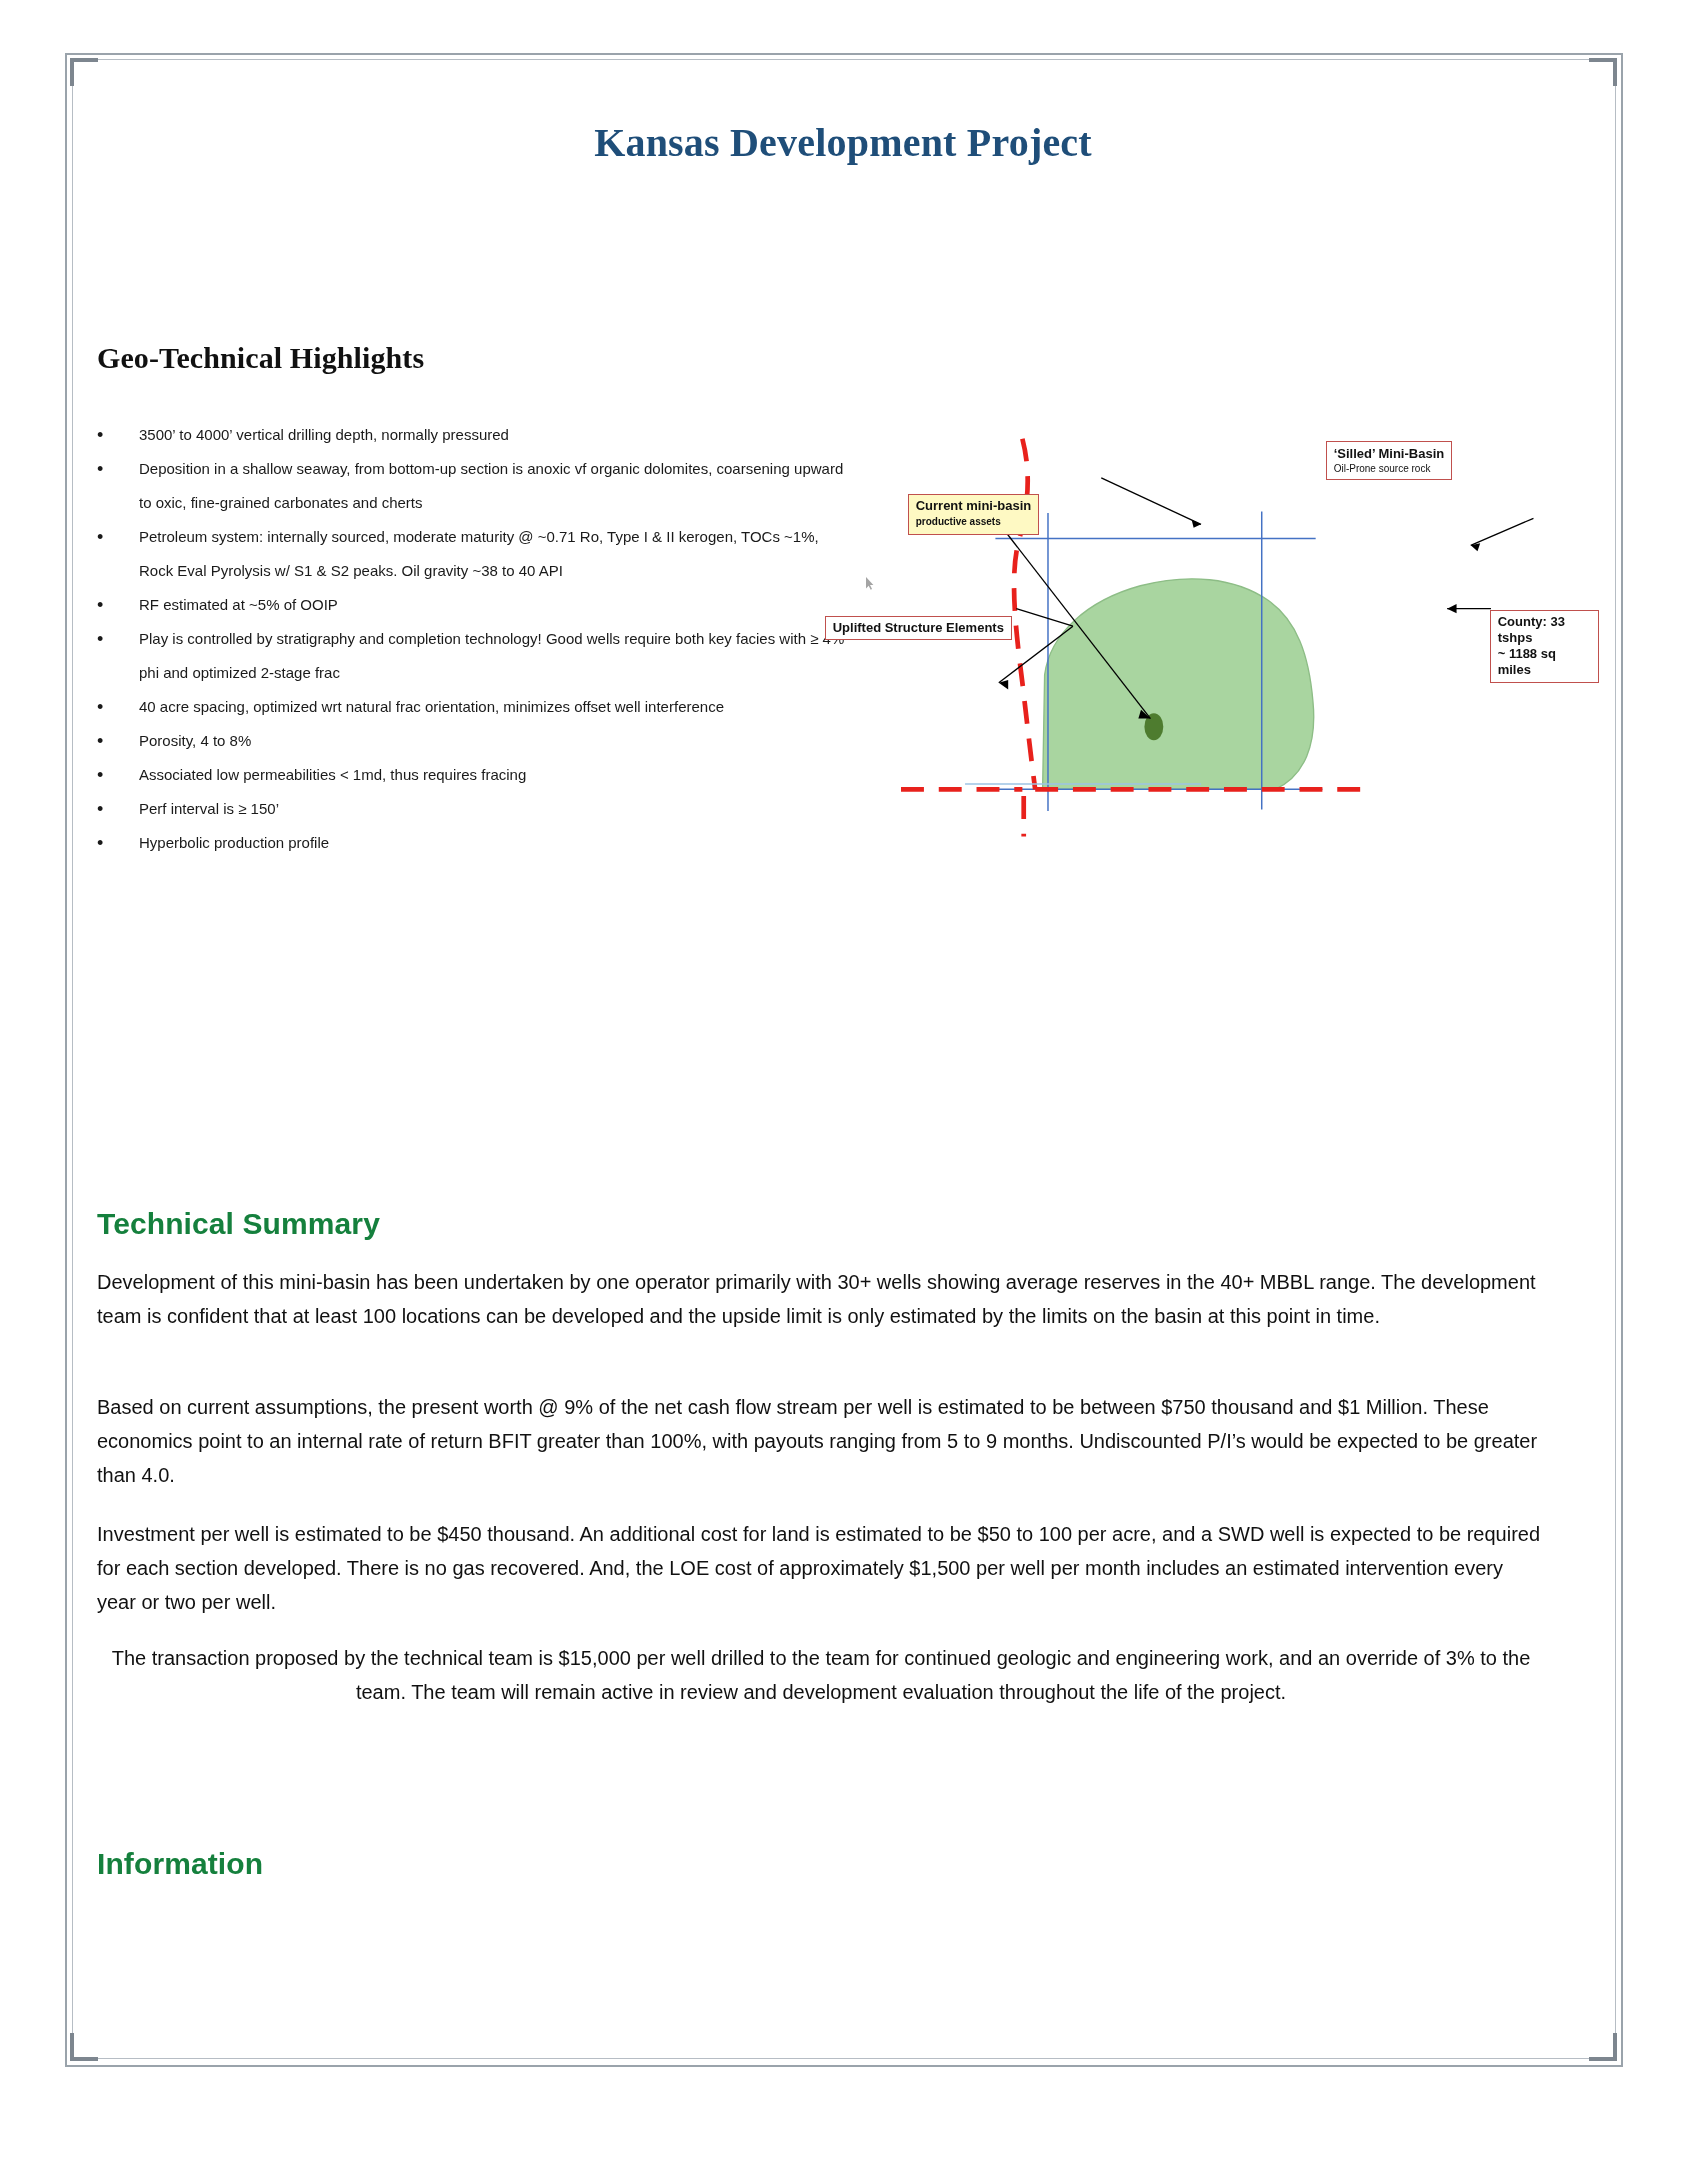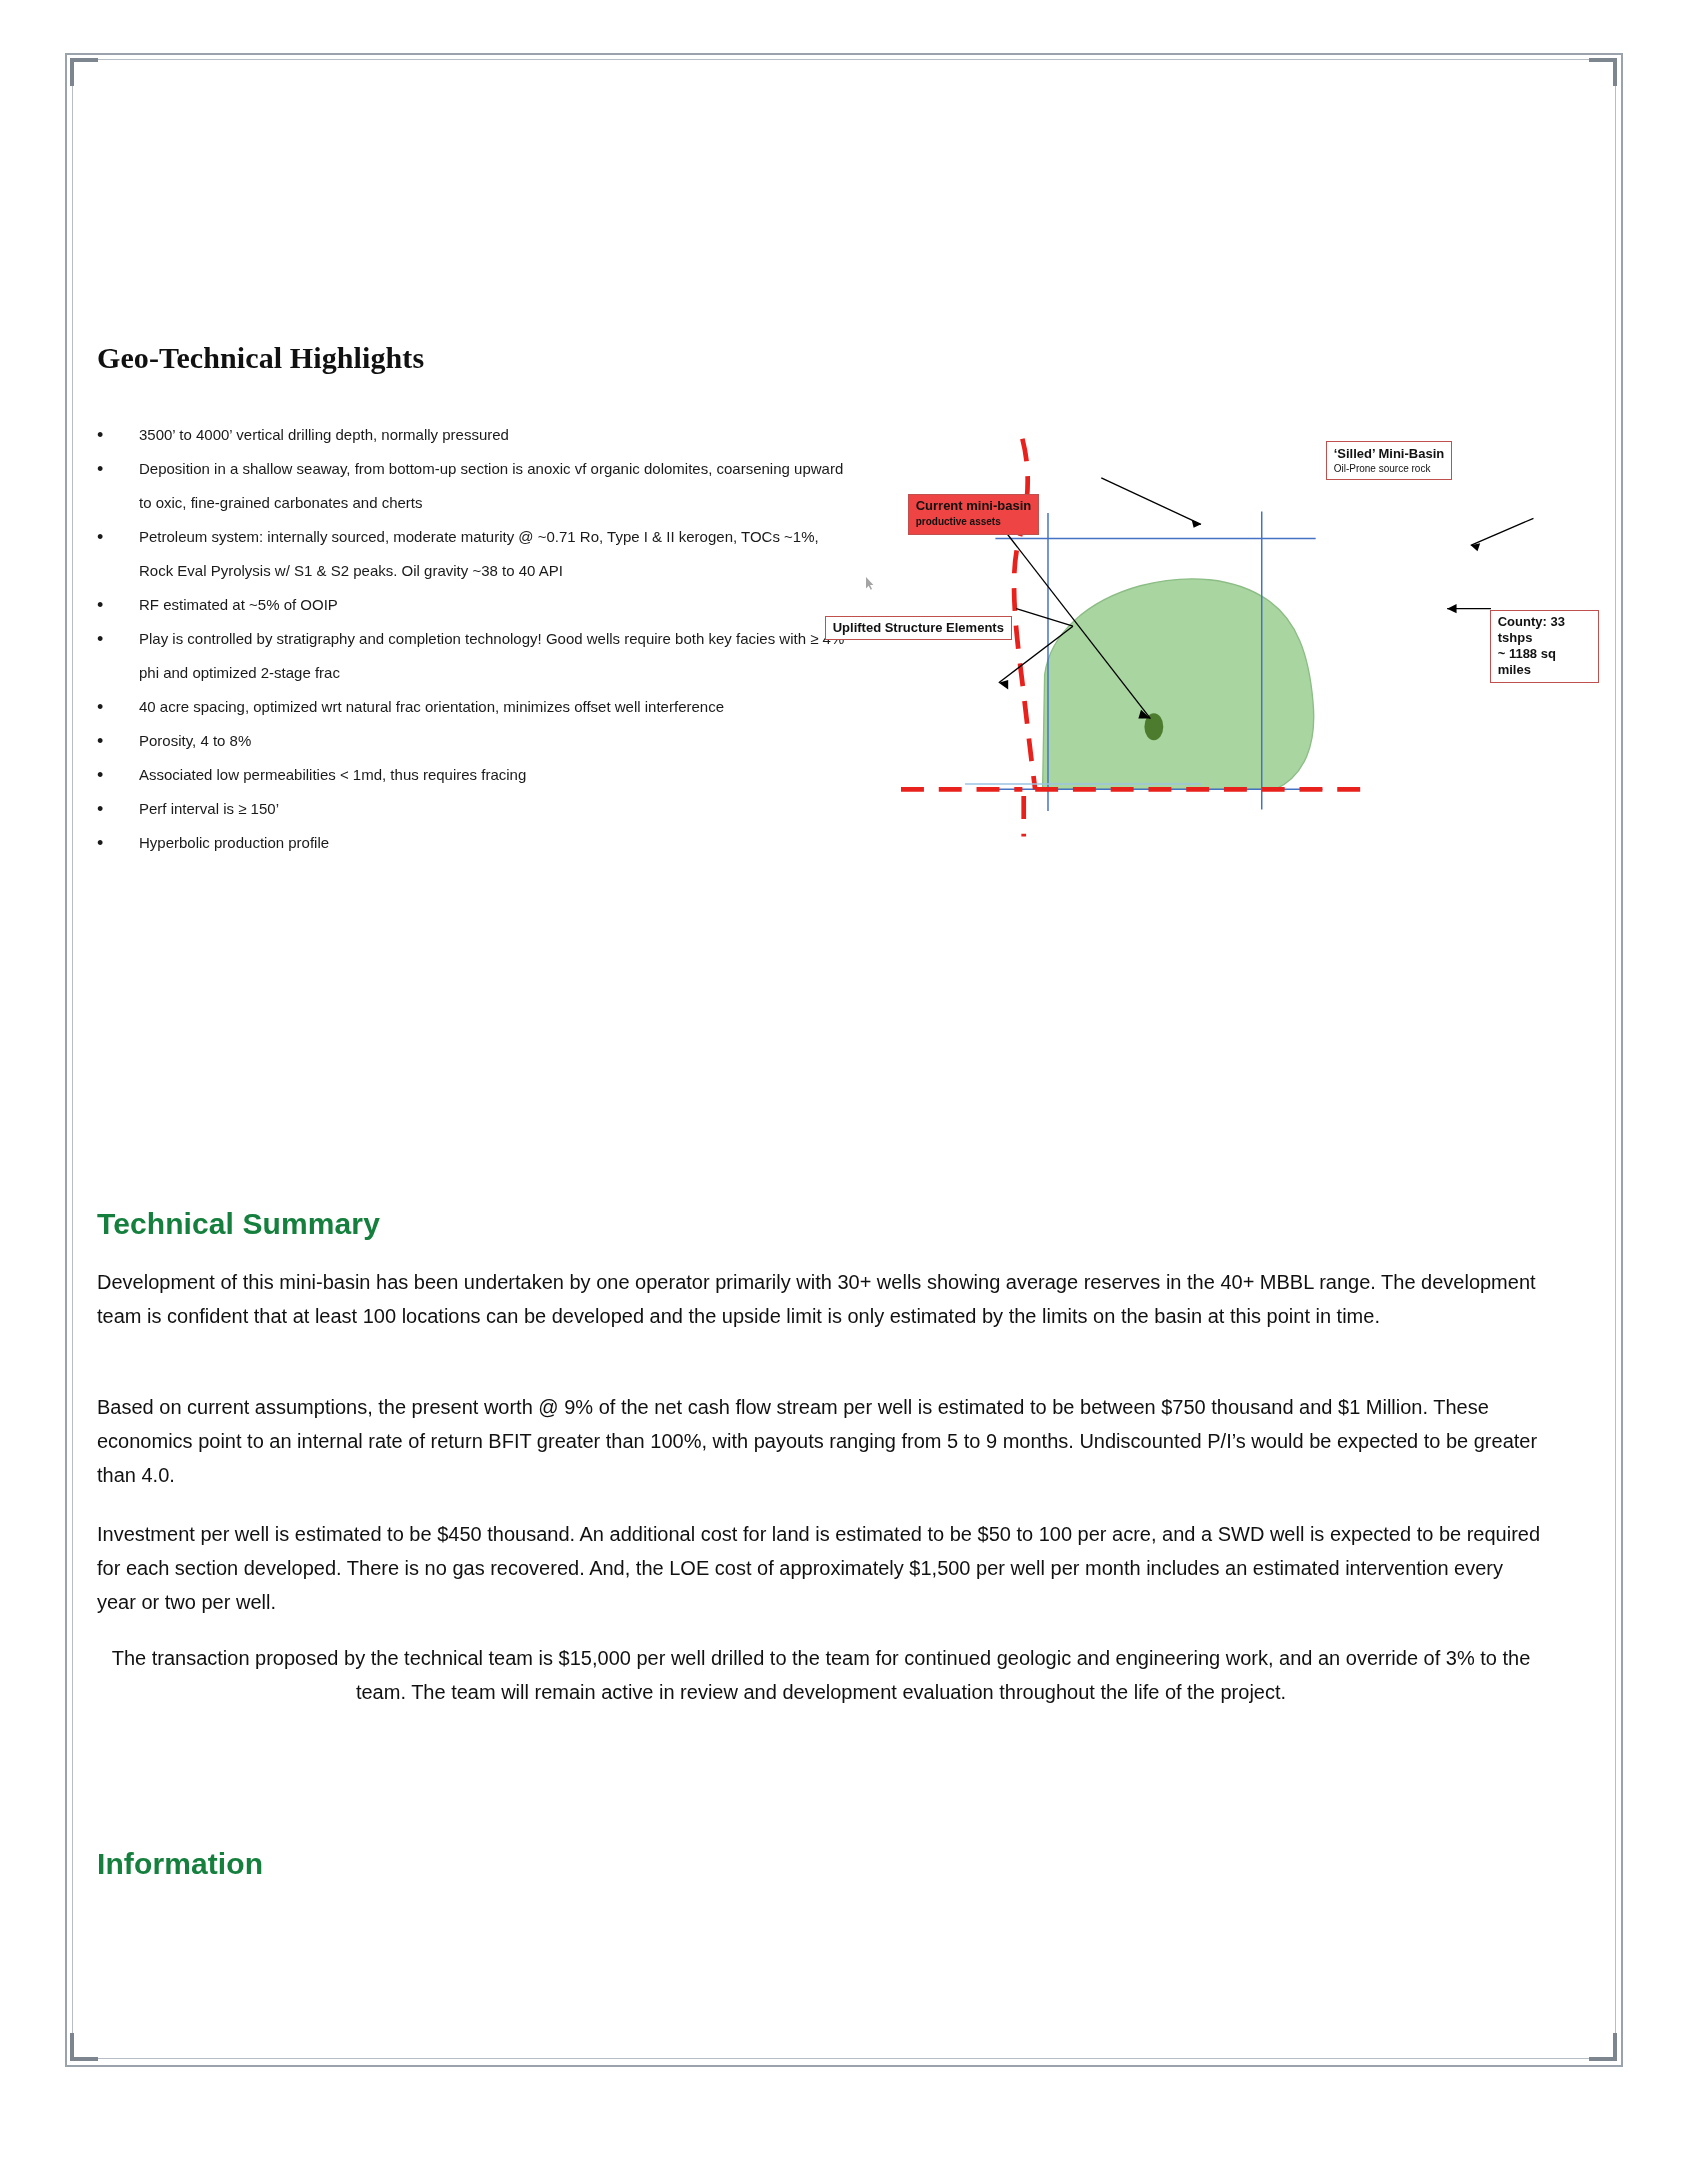--- a/index.html
+++ b/index.html
@@ -164,20 +164,21 @@
 
 <div class="page">
 
   <div class="border-outer"></div>
   <div class="border-inner"></div>
   <div class="corner tl"></div>
   <div class="corner tr"></div>
   <div class="corner bl"></div>
   <div class="corner br"></div>
 
+  <div class="doc-title">Kansas Development Project</div>
 
   <div id="geo-heading" class="h-serif">Geo-Technical Highlights</div>
 
   <div class="bullets">
     <div class="bullet-row">
       <span class="bullet-dot">•</span>
       <span class="bullet-text">3500’ to 4000’ vertical drilling depth, normally pressured</span>
     </div>
     <div class="bullet-row">
       <span class="bullet-dot">•</span>
@@ -259,21 +260,21 @@
         <polygon points="170,372 184,368 184,382" fill="#000000" stroke="none"></polygon>
         <line x1="280" y1="288" x2="196" y2="262"></line>
       </g>
     </svg>
 
     <div style="position:absolute; left:442px; top:9.4px; border:0.7px solid #c0504d; background:#ffffff; padding:3.4px 6.7px; line-height:15px;">
       <div style="font-size:13px; font-weight:bold; color:#111;">‘Silled’ Mini-Basin</div>
       <div style="font-size:10px; color:#111;">Oil-Prone source rock</div>
     </div>
 
-    <div style="position:absolute; left:24px; top:62px; border:0.7px solid #c0504d; background:#ef4444; padding:3.4px 6.7px; line-height:16px;">
+    <div style="position:absolute; left:24px; top:62px; border:0.7px solid #c0504d; background:#fef9c3; padding:3.4px 6.7px; line-height:16px;">
       <div style="font-size:13px; font-weight:bold; color:#111;">Current mini-basin</div>
       <div style="font-size:10px; font-weight:bold; color:#111;">productive assets</div>
     </div>
 
     <div style="position:absolute; left:606px; top:157px; border:0.7px solid #c0504d; background:#ffffff; padding:3.4px 6.7px; line-height:16px;margin-top:21px;">
       <div style="font-size:13px; font-weight:bold; color:#111;">County: 33 tshps</div>
       <div style="font-size:13px; font-weight:bold; color:#111;">~ 1188 sq miles</div>
     </div>
 
     <div style="position:absolute; left:-59px; top:184px; border:0.7px solid #c0504d; background:#ffffff; padding:3.4px 6.7px;text-align:center;">

